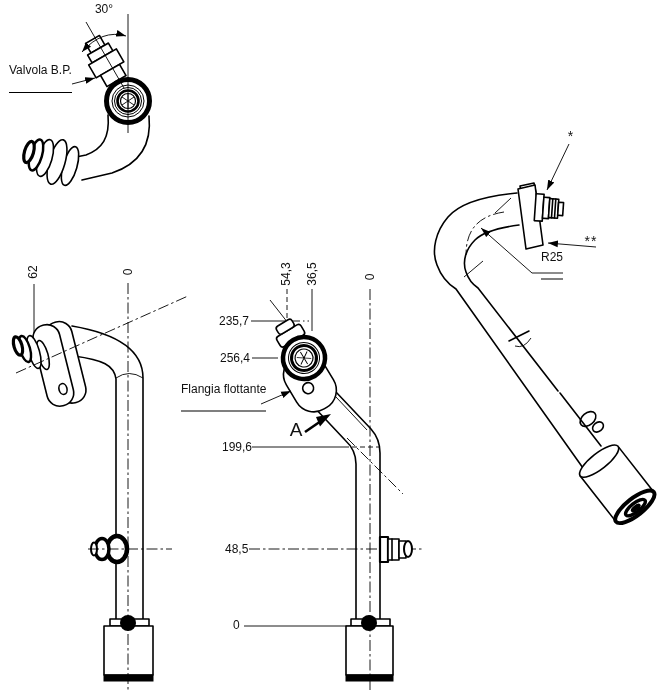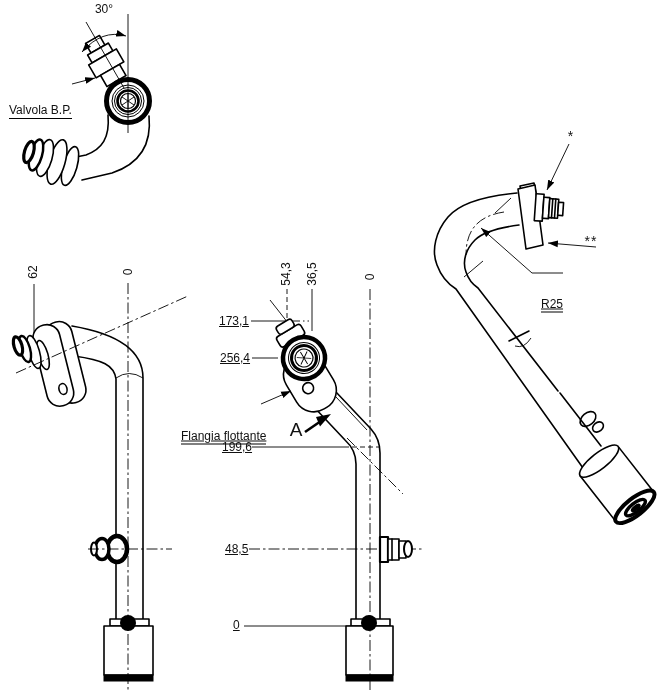--- a/index.html
+++ b/index.html
@@ -6,22 +6,22 @@
   #sheet{position:relative;width:658px;height:692px;background:#fff;overflow:hidden;
          font-family:"Liberation Sans",sans-serif;border-radius:18px;}
   svg{position:absolute;left:0;top:0;}
   .o{stroke:#000;stroke-width:1.6;stroke-linejoin:round;stroke-linecap:round;}
   .t{stroke:#000;stroke-width:0.9;fill:none;}
   .cl{stroke:#000;stroke-width:0.9;fill:none;stroke-dasharray:11 3 2.5 3;}
   .dash{stroke-dasharray:5 3;}
   .lbl{position:absolute;font-size:12px;color:#111;white-space:nowrap;line-height:1;}
   .ctr{transform:translate(-50%,-50%);}
   .rot{transform:translate(-50%,-50%) rotate(-90deg);}
-  .ml{transform:translate(0,-50%);text-decoration:underline;}
-  .und{border-bottom:1.2px solid #000;padding-bottom:2px;margin-top:40px;}
+  .ml{transform:translate(0,-50%);}
+  .und{border-bottom:1.2px solid #000;padding-bottom:16px;}
   .big{font-size:19px;}
   .star{font-size:14px;letter-spacing:1px;}
 </style>
 </head>
 <body>
 
 <div id="sheet">
 
 <svg width="658" height="692" viewBox="0 0 658 692">
   <defs>
@@ -209,21 +209,21 @@
 <span class="lbl ctr" style="left:104px;top:9px">30°</span>
 <span class="lbl und" style="left:9px;top:64px">Valvola B.P.</span>
 
 <span class="lbl rot" style="left:33px;top:272px">62</span>
 <span class="lbl rot" style="left:128px;top:272px">0</span>
 
 <span class="lbl rot" style="left:286px;top:274px">54,3</span>
 <span class="lbl rot" style="left:312px;top:274px">36,5</span>
 <span class="lbl rot" style="left:370px;top:277px">0</span>
 
-<span class="lbl ml" style="left:219px;top:321px">173,1</span>
+<span class="lbl ml" style="left:219px;top:321px">235,7</span>
 <span class="lbl ml" style="left:220px;top:358px">256,4</span>
 <span class="lbl ml und" style="left:181px;top:397px">Flangia flottante</span>
 <span class="lbl ctr big" style="left:296px;top:429px">A</span>
 <span class="lbl ml" style="left:222px;top:447px">199,6</span>
 <span class="lbl ml" style="left:225px;top:549px">48,5</span>
 <span class="lbl ml" style="left:233px;top:625px">0</span>
 
 <span class="lbl ctr star" style="left:571px;top:136px">*</span>
 <span class="lbl ctr star" style="left:591px;top:241px">**</span>
 <span class="lbl ml und" style="left:541px;top:265px">R25</span>

